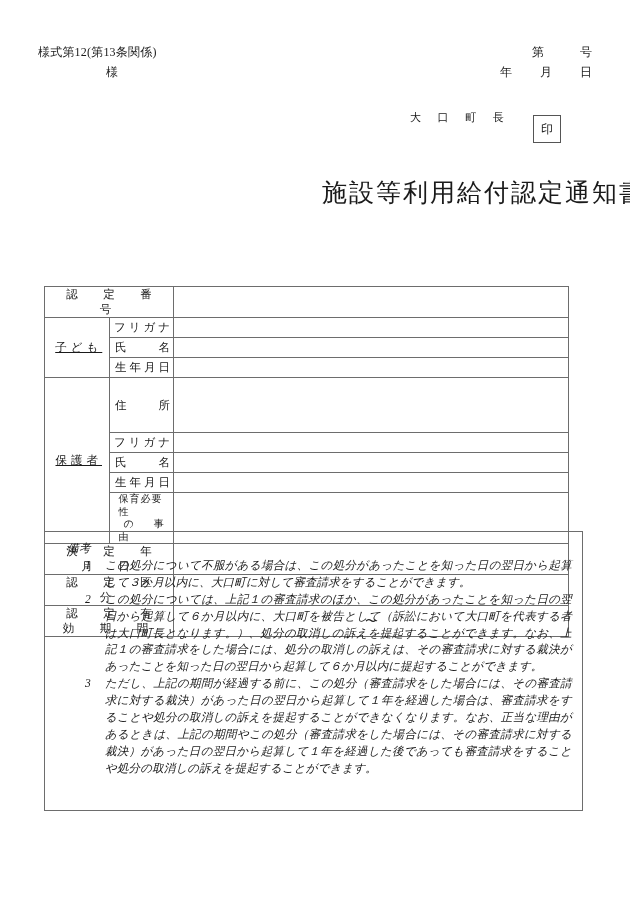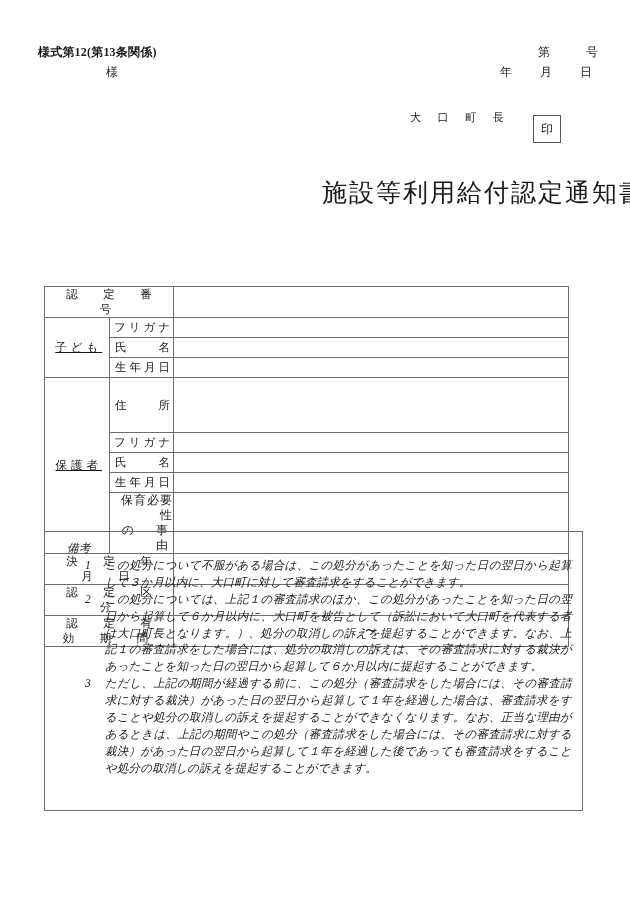--- a/index.html
+++ b/index.html
@@ -21,32 +21,31 @@
   }
 
   
   .hdr-form-no {
     position: absolute;
     left: 38px;
     top: 44px;
     font-size: 12px;
     letter-spacing: 0.2px;
     white-space: nowrap;
-    font-weight: bold;
   }
   .hdr-sama {
     position: absolute;
     left: 106px;
     top: 64px;
     font-size: 12px;
     white-space: nowrap;
   }
   .hdr-doc-no {
     position: absolute;
-    right: 32px;
+    right: 38px;
     top: 44px;
     font-size: 12px;
     white-space: nowrap;
     text-align: right;
   }
   .hdr-doc-no span.k { display: inline-block; }
   .hdr-doc-no span.gap { display: inline-block; width: 30px; }
   .hdr-date {
     position: absolute;
     right: 38px;
@@ -130,24 +129,25 @@
     text-decoration: underline;
   }
   td.sub {
     width: 65px;
     text-align: right;
     letter-spacing: 3px;
     text-indent: 3px;
   }
   td.sub-two {
     width: 65px;
-    text-align: right;
-    font-size: 12px;
+    text-align: left;
+    font-size: 10px;
     line-height: 1.25;
     letter-spacing: 1px;
+    padding-left: 9px;
   }
   td.sub-two .l1,
   td.sub-two .l2 { display: block; }
   td.sub-two .l2 { letter-spacing: 5px; text-indent: 5px; }
   td.val { background: #fff; }
   td.val-center { text-align: center; font-size: 12px; }
   tr.tall-addr td { height: 54px; }
   tr.two-line td { height: 26px; }
 
   

